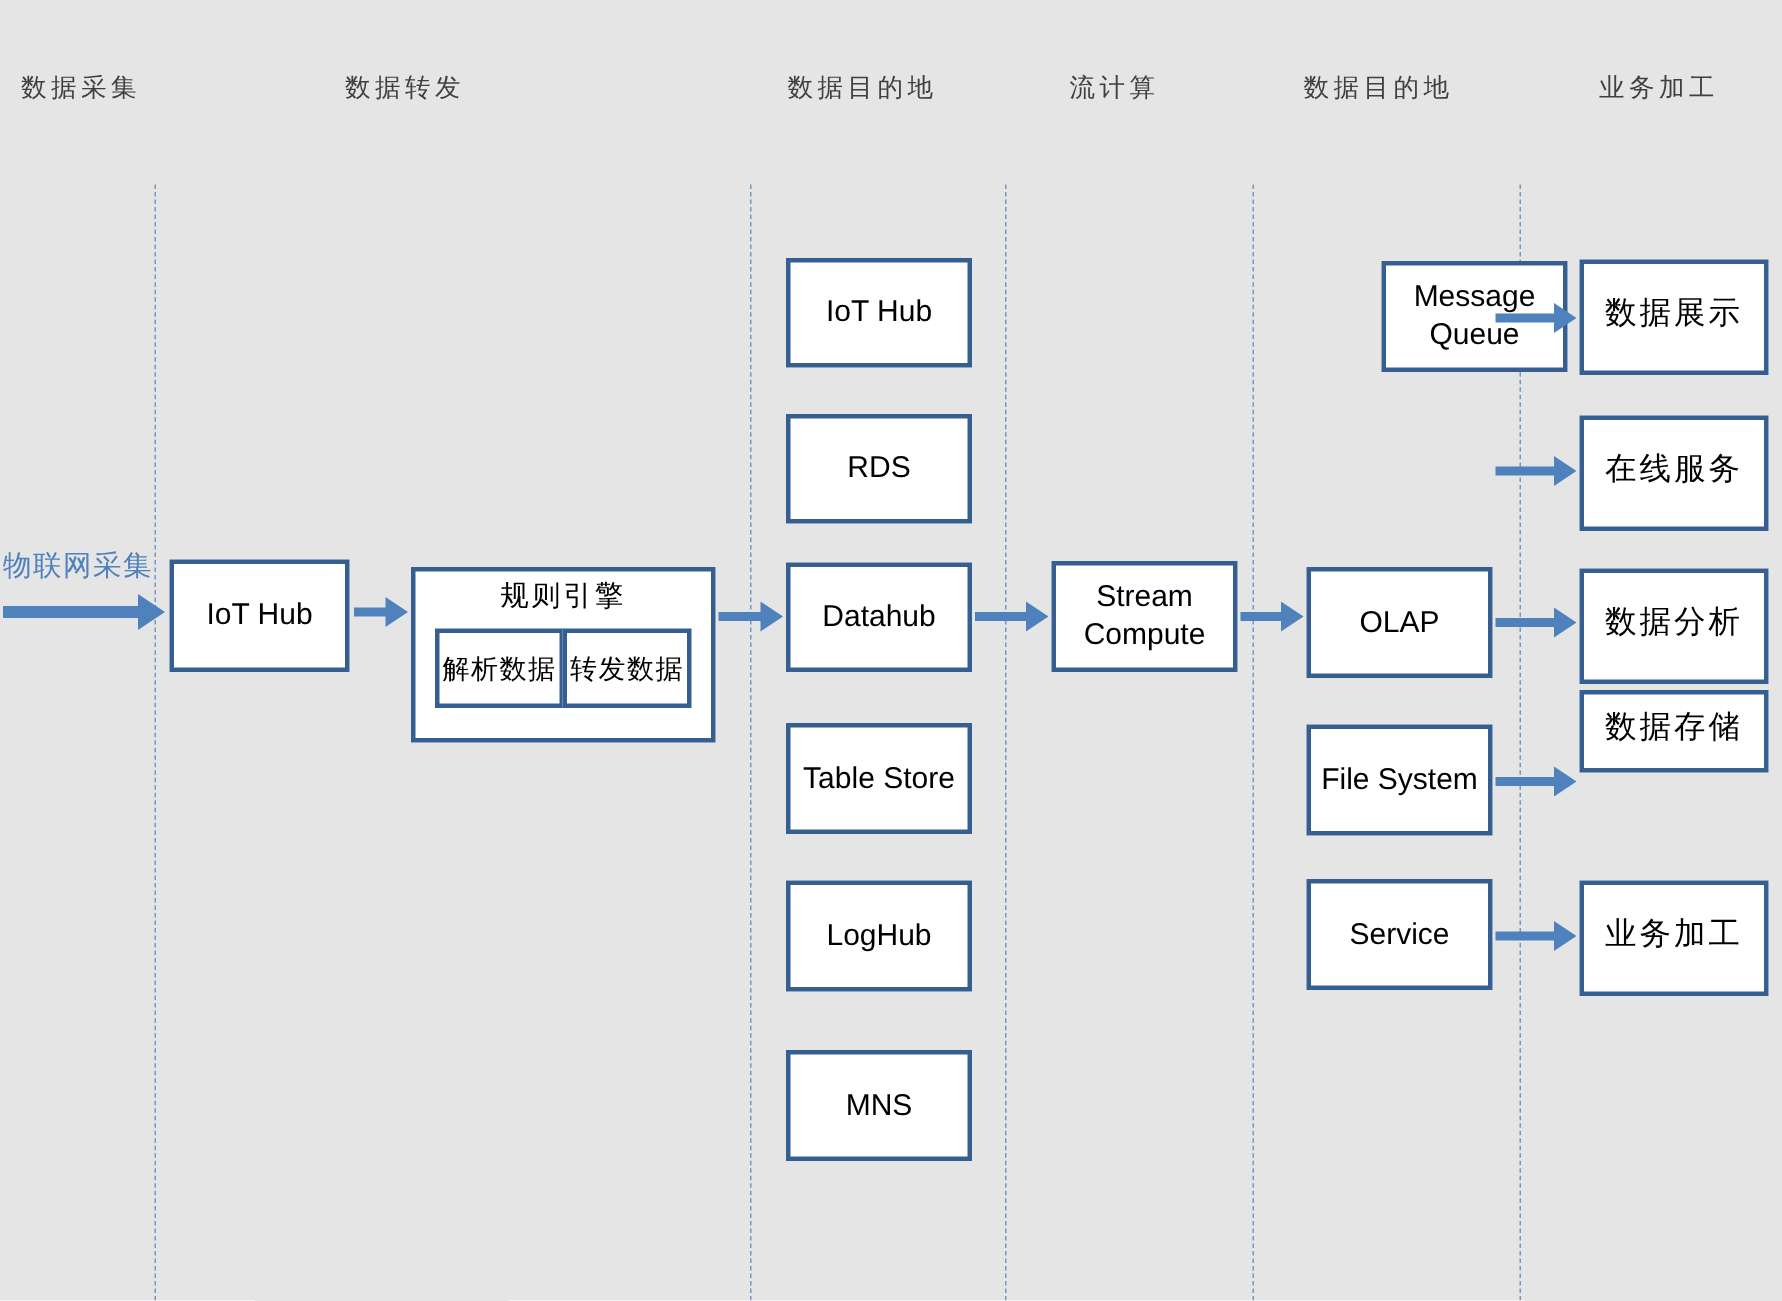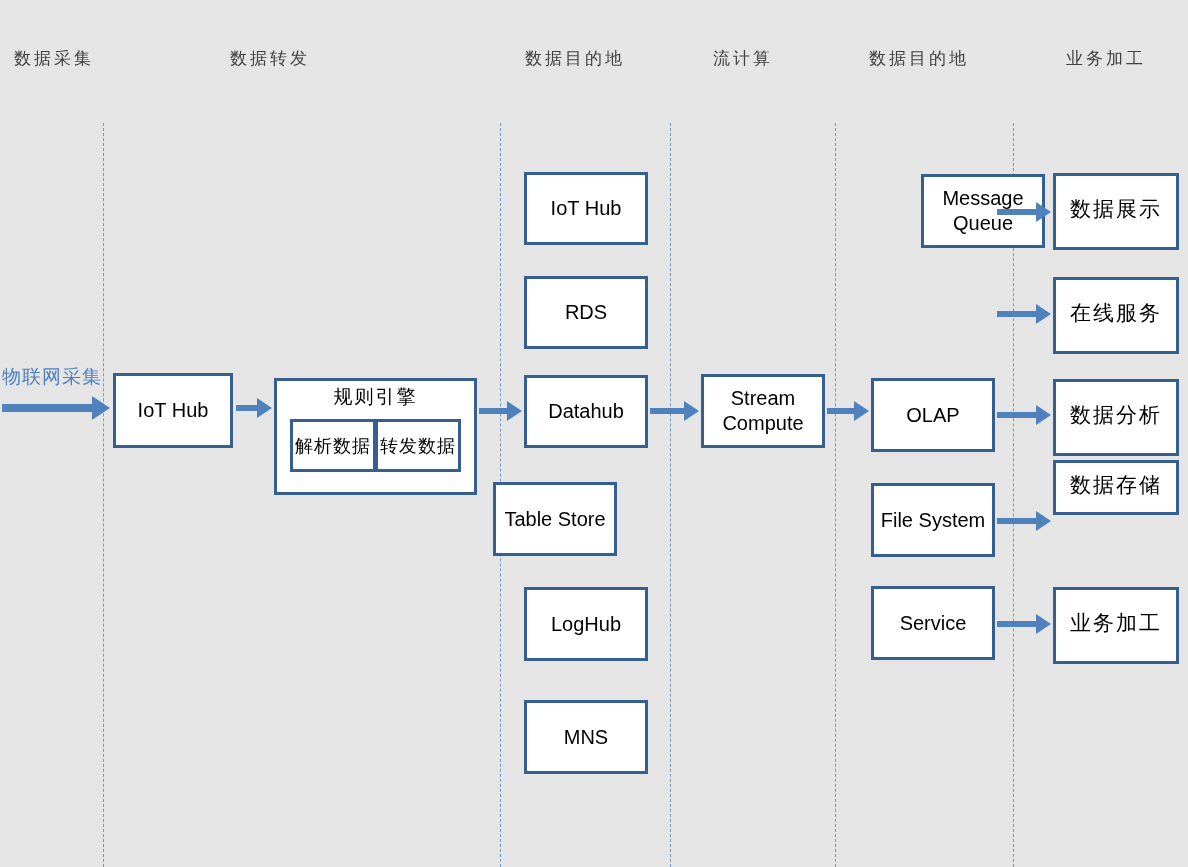--- a/index.html
+++ b/index.html
@@ -114,21 +114,21 @@
   </div>
 
   <div class="arrow" style="left:479px;top:399px;width:43px">
     <div class="shaft"></div>
     <div class="head"></div>
   </div>
 
   <div class="node" style="left:524px;top:172px;width:124px;height:73px">IoT Hub</div>
   <div class="node" style="left:524px;top:276px;width:124px;height:73px">RDS</div>
   <div class="node" style="left:524px;top:375px;width:124px;height:73px">Datahub</div>
-  <div class="node" style="left:493px;top:482px;width:124px;height:74px">Table Store</div>
+  <div class="node" style="left:524px;top:482px;width:124px;height:74px">Table Store</div>
   <div class="node" style="left:524px;top:587px;width:124px;height:74px">LogHub</div>
   <div class="node" style="left:524px;top:700px;width:124px;height:74px">MNS</div>
 
   <div class="arrow" style="left:650px;top:399px;width:49px">
     <div class="shaft"></div>
     <div class="head"></div>
   </div>
 
   <div class="node" style="left:701px;top:374px;width:124px;height:74px">Stream Compute</div>
 

